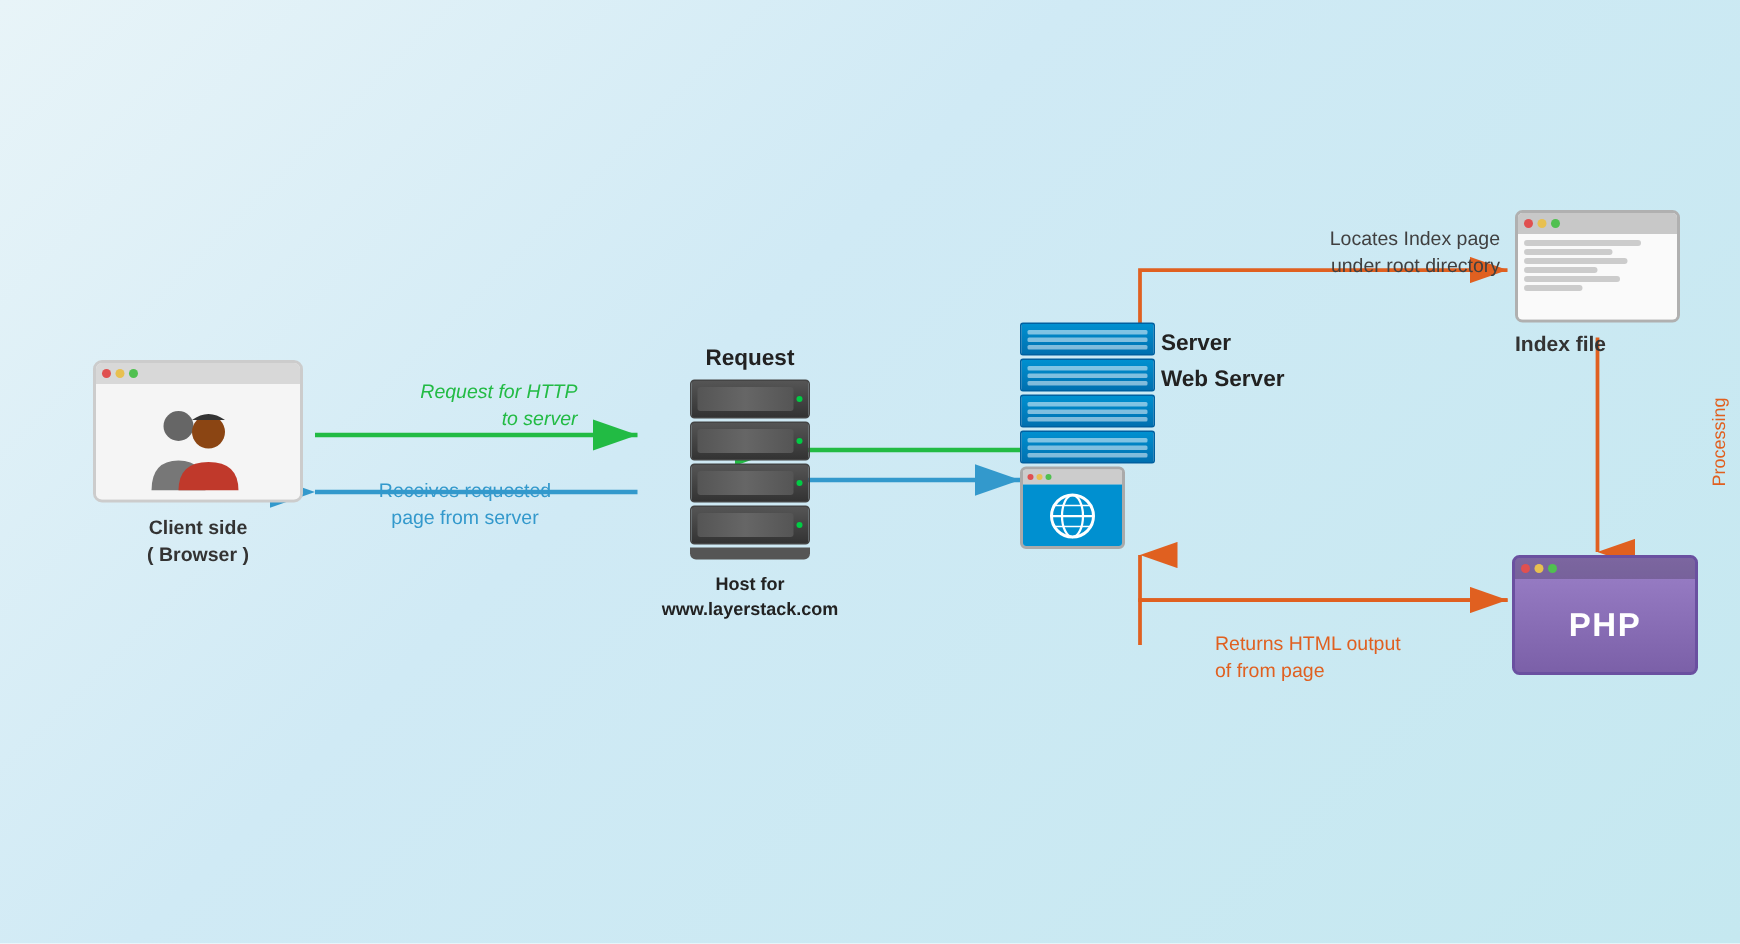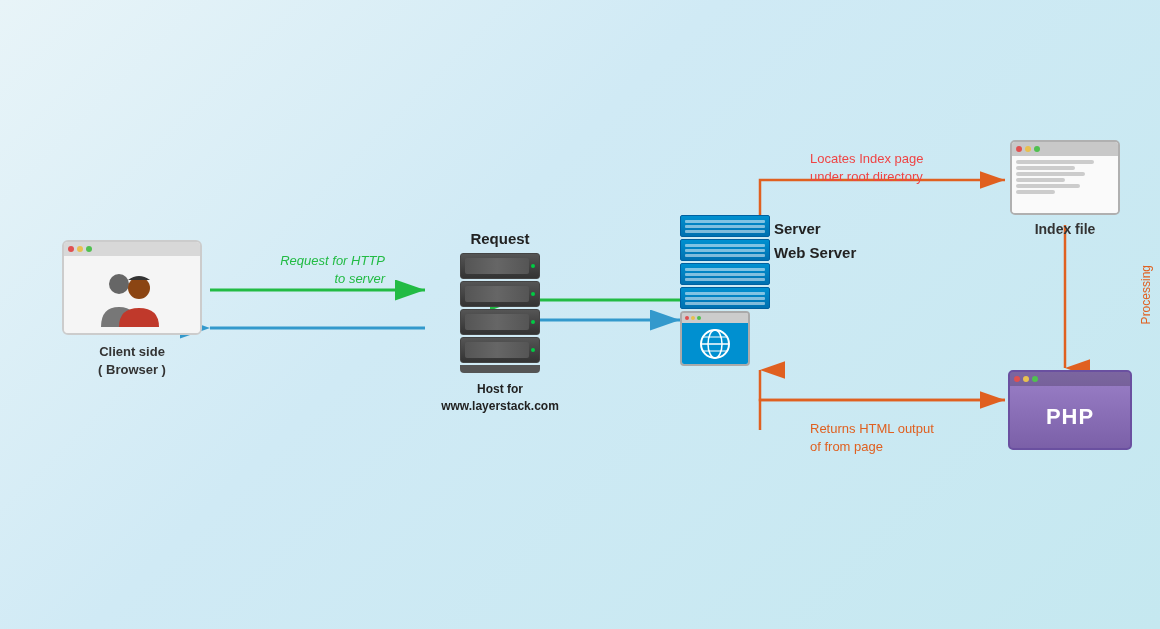--- a/index.html
+++ b/index.html
@@ -213,21 +213,20 @@
       text-align: left;
       padding-top: 4px;
     }
 
     
     .index-file-box {
       position: absolute;
       left: 1010px;
       top: 140px;
       width: 110px;
-      text-align: center;
     }
 
     .file-window {
       width: 110px;
       height: 75px;
       background: #f0f0f0;
       border: 2px solid #b0b0b0;
       border-radius: 5px;
       overflow: hidden;
     }
@@ -332,24 +331,24 @@
 
     .label-blue-bottom {
       color: #3399cc;
       left: 215px;
       top: 318px;
       text-align: center;
       width: 190px;
     }
 
     .label-orange-top {
-      color: #ef4444;
+      color: #404040;
       left: 810px;
       top: 150px;
-      text-align: left;
+      text-align: right;
       width: 190px;
     }
 
     .label-orange-bottom {
       color: #e06020;
       left: 810px;
       top: 420px;
       text-align: left;
       width: 200px;
     }
@@ -562,20 +561,24 @@
         <span class="php-text">PHP</span>
       </div>
     </div>
   </div>
 
   <div class="arrow-label label-green-top">
     <span style="white-space:pre-line;">Request for HTTP
 to server</span>
   </div>
 
+  <div class="arrow-label label-blue-bottom">
+    <span style="white-space:pre-line;">Receives requested
+page from server</span>
+  </div>
 
   <div class="arrow-label label-orange-top">
     <span style="white-space:pre-line;">Locates Index page
 under root directory</span>
   </div>
 
   <div class="arrow-label label-orange-bottom">
     <span style="white-space:pre-line;">Returns HTML output
 of from page</span>
   </div>

